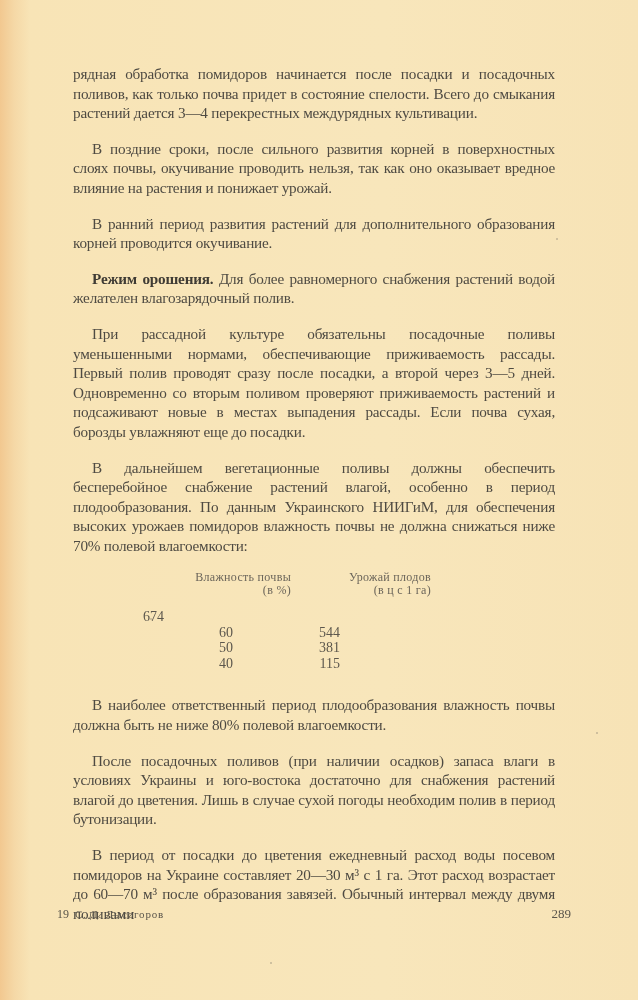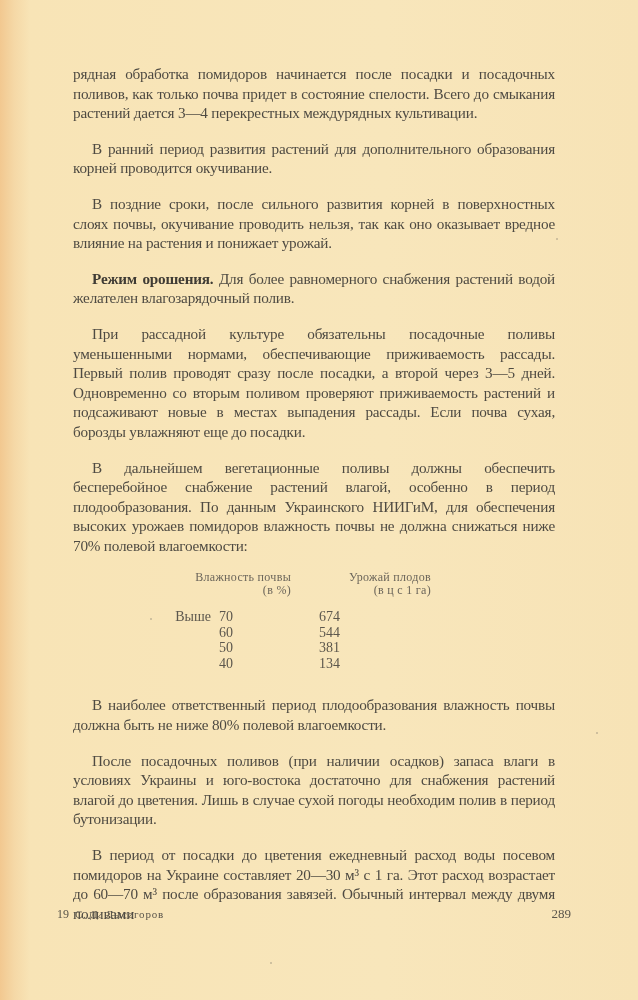--- a/index.html
+++ b/index.html
@@ -44,54 +44,53 @@
   .footer .author { font-size: 11px; letter-spacing: 0.8px; margin-left: 6px; }
   .footer .pnum { font-size: 13px; }
   .spot { position: absolute; width: 2px; height: 2px; background: #9c9280; border-radius: 50%; opacity: .6; }
 </style>
 </head>
 <body>
 
 <div class="page">
   <div class="text">
     <p class="cont">рядная обработка помидоров начинается после посадки и посадочных поливов, как только почва придет в состояние спелости. Всего до смыкания растений дается 3—4 перекрестных междурядных культивации.</p>
+    <p>В поздние сроки, после сильного развития корней в поверхностных слоях почвы, окучивание проводить нельзя, так как оно оказывает вредное влияние на растения и понижает урожай.</p>
     <p>В ранний период развития растений для дополнительного образования корней проводится окучивание.</p>
-    <p>В поздние сроки, после сильного развития корней в поверхностных слоях почвы, окучивание проводить нельзя, так как оно оказывает вредное влияние на растения и понижает урожай.</p>
     <p><span class="bold">Режим орошения.</span><span> Для более равномерного снабжения растений водой желателен влагозарядочный полив.</span></p>
     <p>При рассадной культуре обязательны посадочные поливы уменьшенными нормами, обеспечивающие приживаемость рассады. Первый полив проводят сразу после посадки, а второй через 3—5 дней. Одновременно со вторым поливом проверяют приживаемость растений и подсаживают новые в местах выпадения рассады. Если почва сухая, борозды увлажняют еще до посадки.</p>
     <p>В дальнейшем вегетационные поливы должны обеспечить бесперебойное снабжение растений влагой, особенно в период плодообразования. По данным Украинского НИИГиМ, для обеспечения высоких урожаев помидоров влажность почвы не должна снижаться ниже 70% полевой влагоемкости:</p>
   </div>
 
   <div class="table">
     <div class="thead">
       <div class="th c1">
         <div>Влажность почвы</div>
         <div>(в %)</div>
       </div>
       <div class="th c2">
         <div>Урожай плодов</div>
         <div>(в ц с 1 га)</div>
       </div>
     </div>
     <div class="tbody">
       <div class="tr">
-        <div class="td1"><span class="lbl">Выше</span><span>70</span></div>
         <div class="td2">674</div>
       </div>
       <div class="tr">
         <div class="td1">60</div>
         <div class="td2">544</div>
       </div>
       <div class="tr">
         <div class="td1">50</div>
         <div class="td2">381</div>
       </div>
       <div class="tr">
         <div class="td1">40</div>
-        <div class="td2">134</div>
+        <div class="td2">115</div>
       </div>
     </div>
   </div>
 
   <div class="text">
     <p>В наиболее ответственный период плодообразования влажность почвы должна быть не ниже 80% полевой влагоемкости.</p>
     <p>После посадочных поливов (при наличии осадков) запаса влаги в условиях Украины и юго-востока достаточно для снабжения растений влагой до цветения. Лишь в случае сухой погоды необходим полив в период бутонизации.</p>
     <p>В период от посадки до цветения ежедневный расход воды посевом помидоров на Украине составляет 20—30 м³ с 1 га. Этот расход возрастает до 60—70 м³ после образования завязей. Обычный интервал между двумя поливами</p>
   </div>
 </div>

